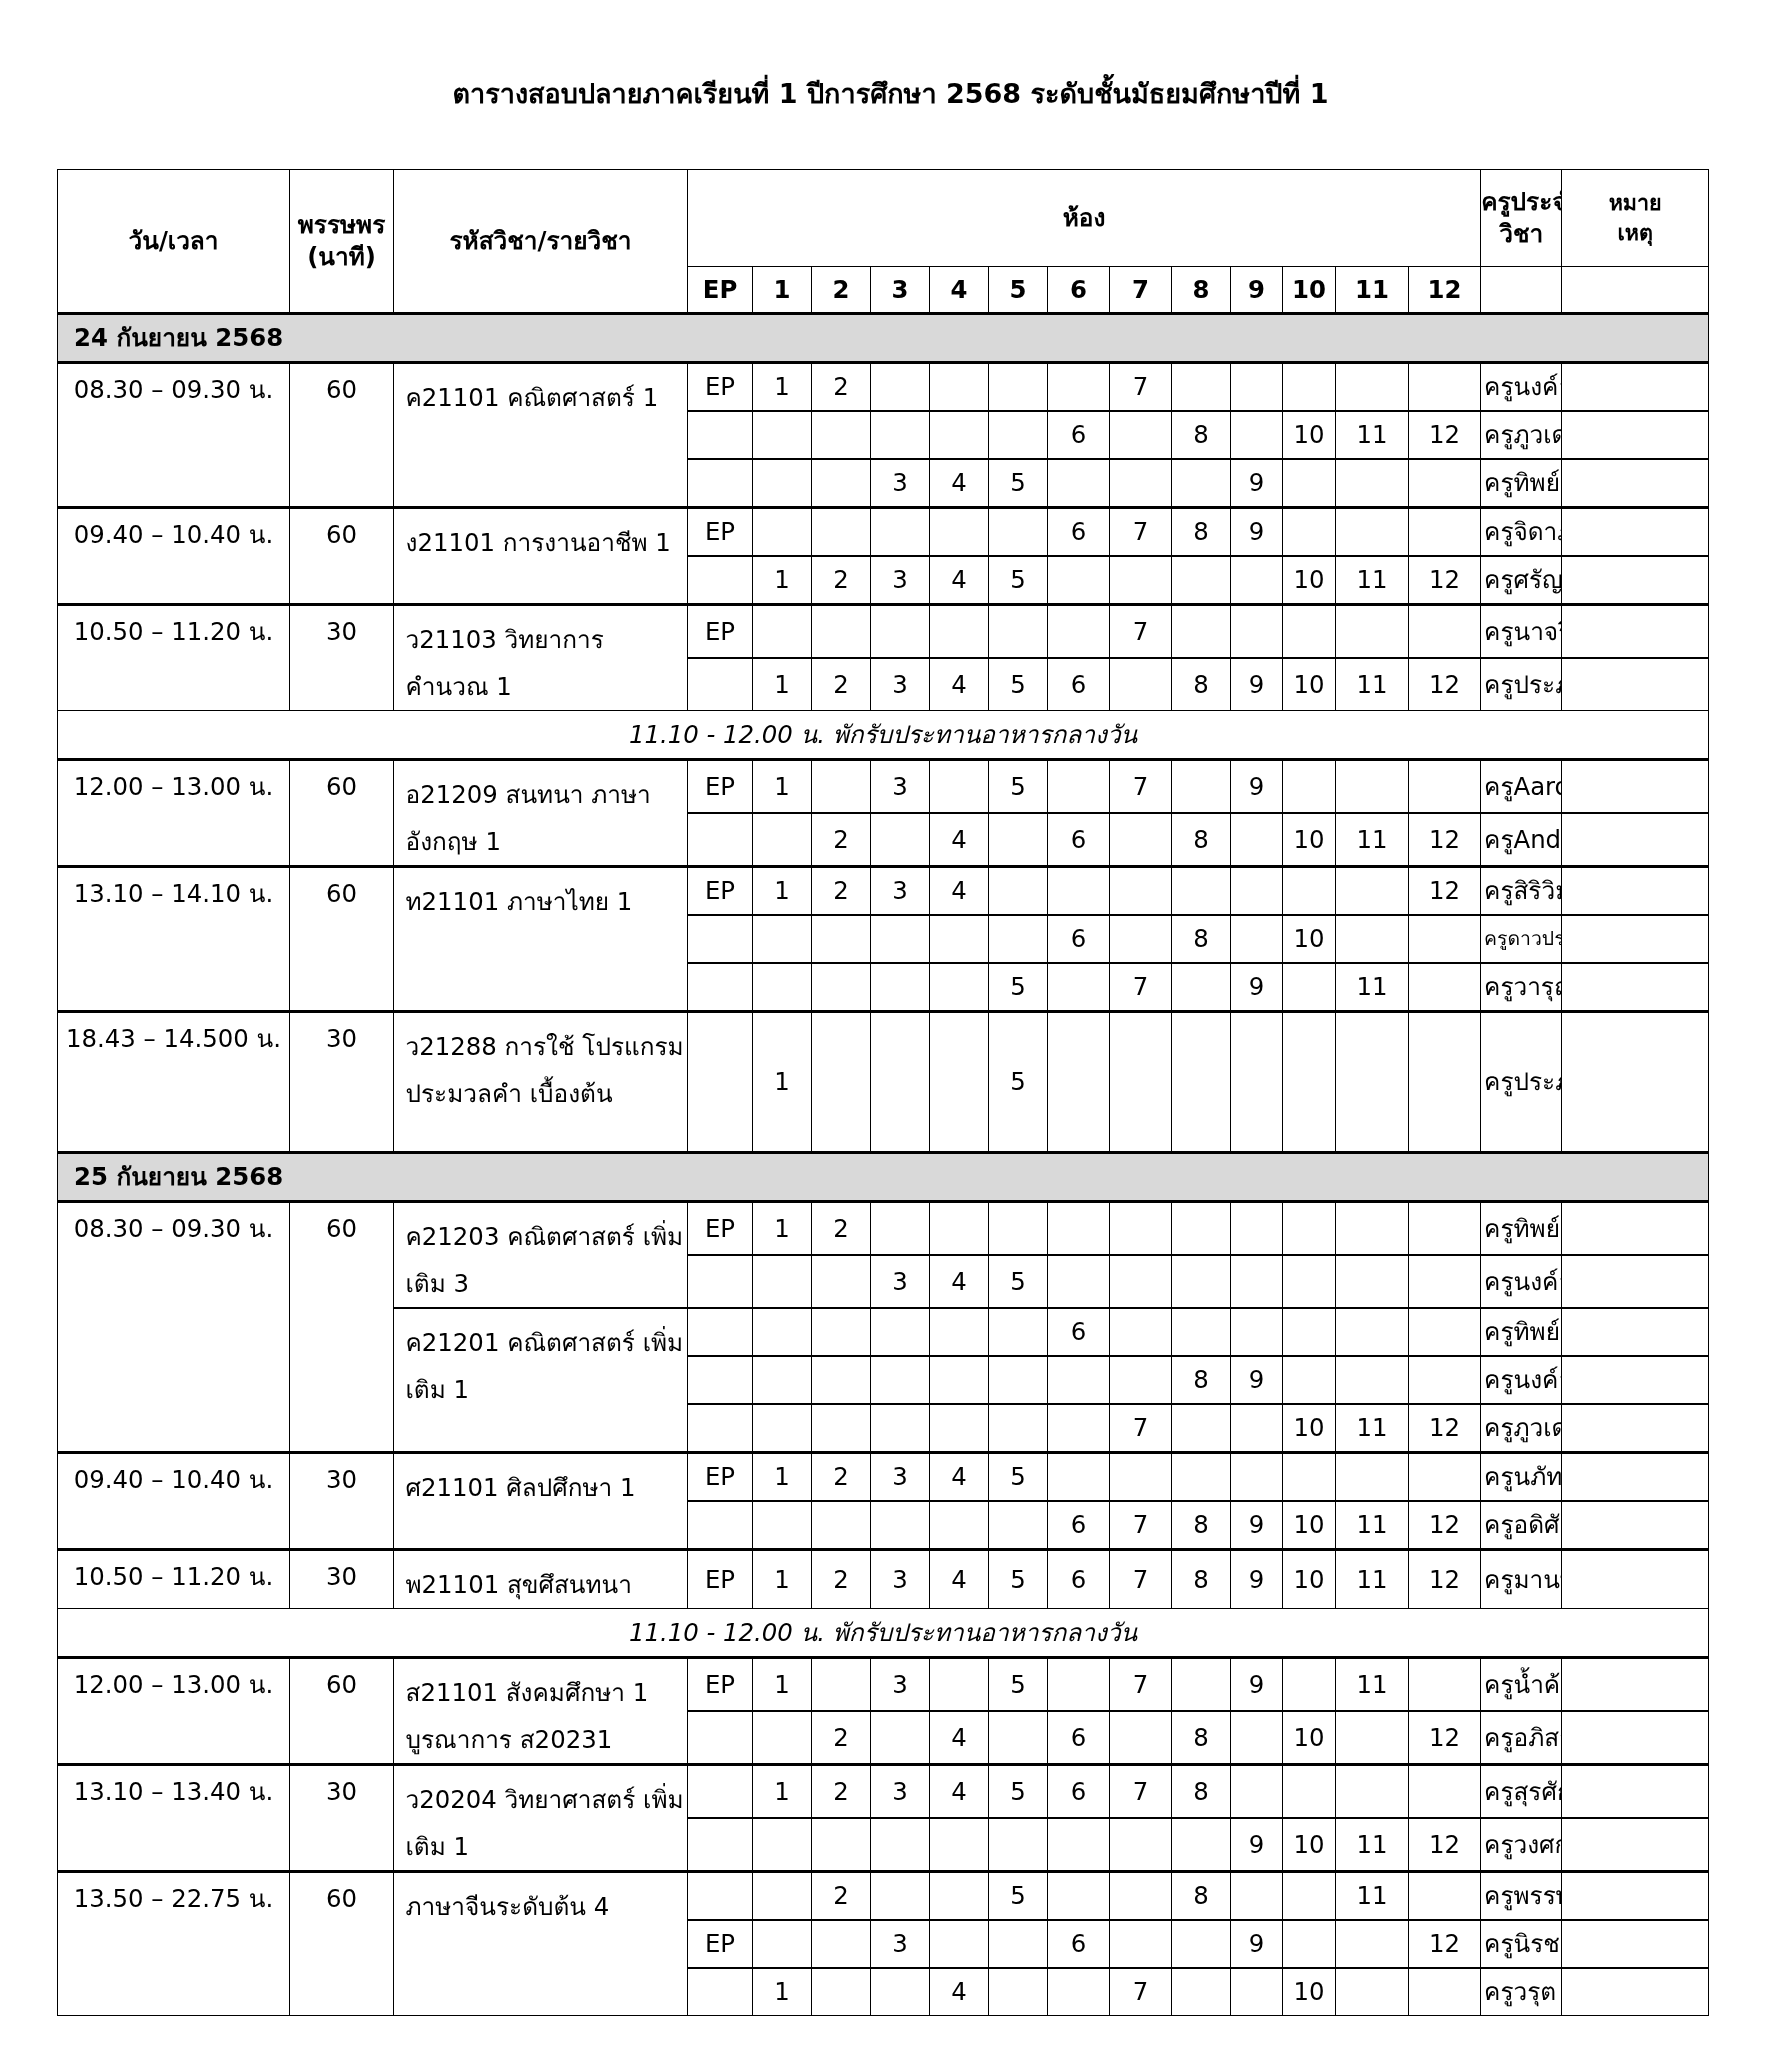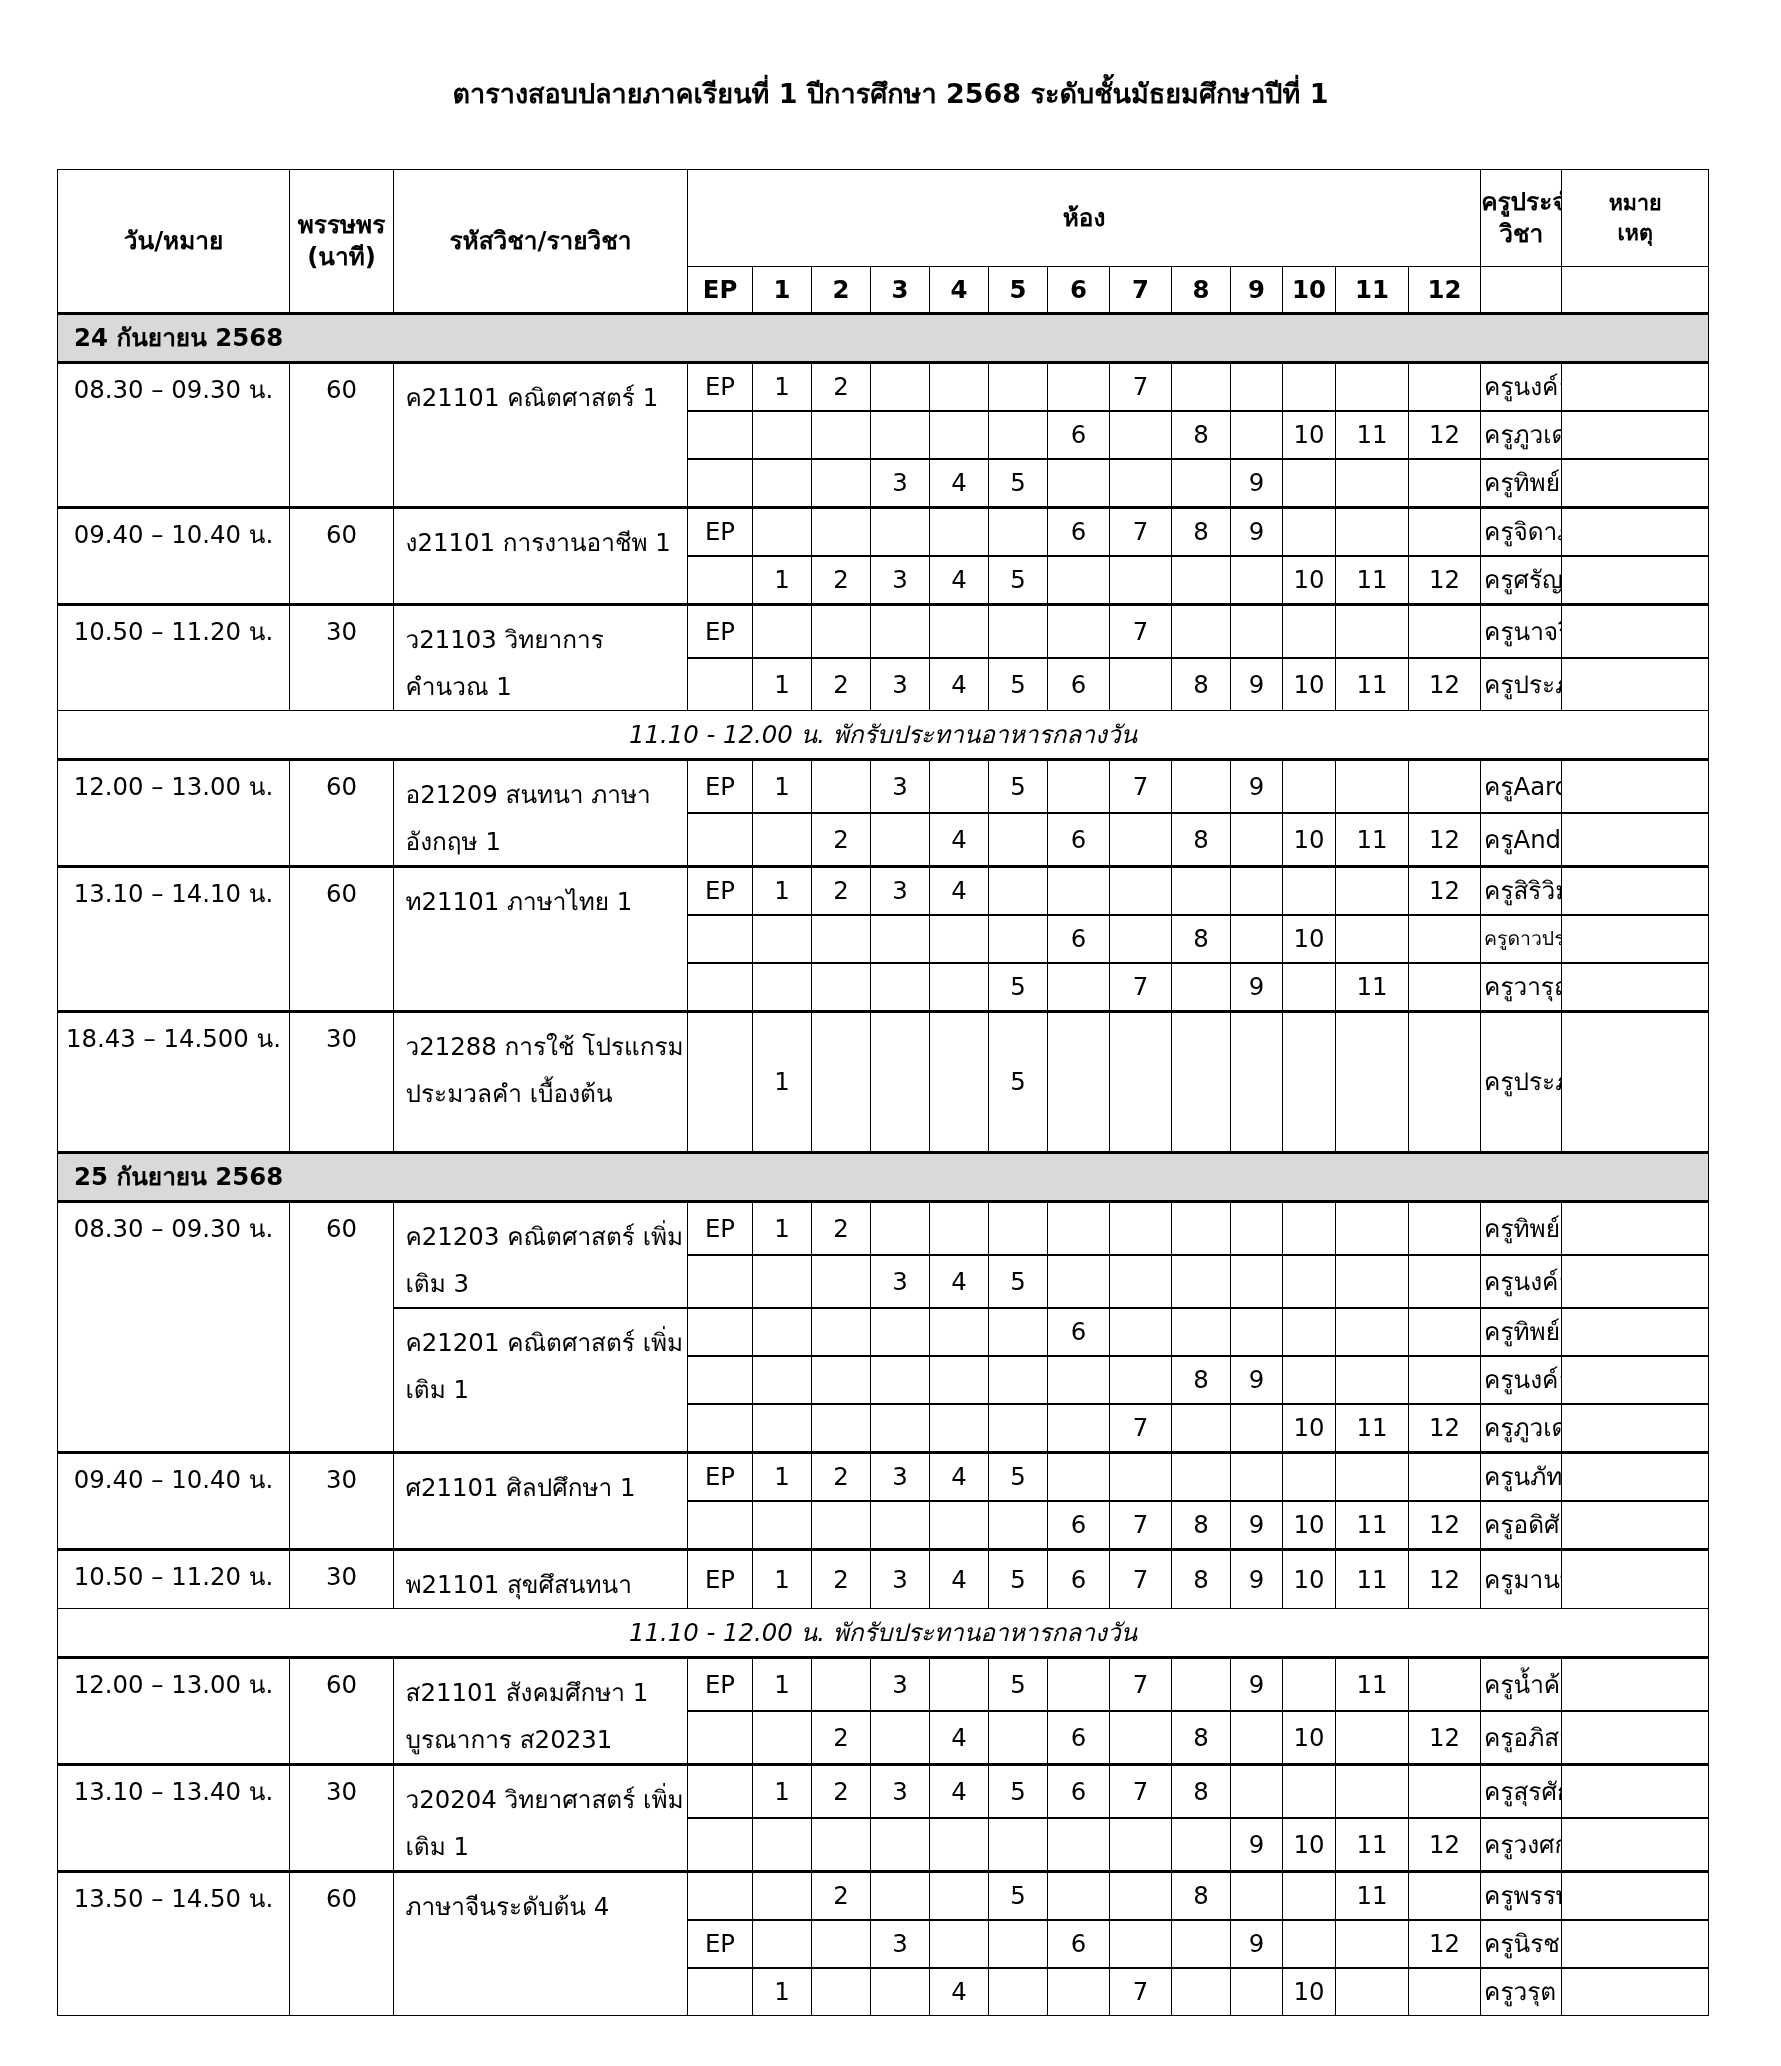--- a/index.html
+++ b/index.html
@@ -43,21 +43,21 @@
       <col style="width:52px">
     <col style="width:53px">
       <col style="width:73px">
       <col style="width:72px">
       <col style="width:81px">
     <col style="width:147px">
       <col style="width:85px">
   </colgroup>
   <thead>
     <tr style="height:97px">
-      <th rowspan="2">วัน/หมาย</th>
+      <th rowspan="2">วัน/เวลา</th>
       <th rowspan="2">
         <div>พรรษพร</div>
         <div>(นาที)</div>
       </th>
       <th rowspan="2">รหัสวิชา/รายวิชา</th>
       <th colspan="13">ห้อง</th>
       <th>
         <div>ครูประจำ</div>
         <div>วิชา</div>
       </th>
@@ -550,21 +550,21 @@
         <td class="room" style="border-top: 2.9px solid rgb(0, 0, 0);"></td>
         <td class="room" style="border-top: 2.9px solid rgb(0, 0, 0);"></td>
         <td class="room" style="border-top: 2.9px solid rgb(0, 0, 0);">9</td>
         <td class="room" style="border-top: 2.9px solid rgb(0, 0, 0);">10</td>
         <td class="room" style="border-top: 2.9px solid rgb(0, 0, 0);">11</td>
         <td class="room" style="border-top: 2.9px solid rgb(0, 0, 0);">12</td>
         <td class="teacher" style="border-top: 2.9px solid rgb(0, 0, 0);">ครูวงศกร</td>
         <td class="rem" style="border-top: 2.9px solid rgb(0, 0, 0);"></td>
       </tr>
       <tr class="sub slotstart">
-        <td class="time" rowspan="3">13.50 – 14.50 น.</td>
+        <td class="time" rowspan="3">13.50 – 22.75 น.</td>
         <td class="min" rowspan="3">60</td>
         <td class="subj" rowspan="3">ภาษาจีนระดับต้น 4</td>
         <td class="room"></td>
         <td class="room"></td>
         <td class="room">2</td>
         <td class="room"></td>
         <td class="room"></td>
         <td class="room">5</td>
         <td class="room"></td>
         <td class="room"></td>

